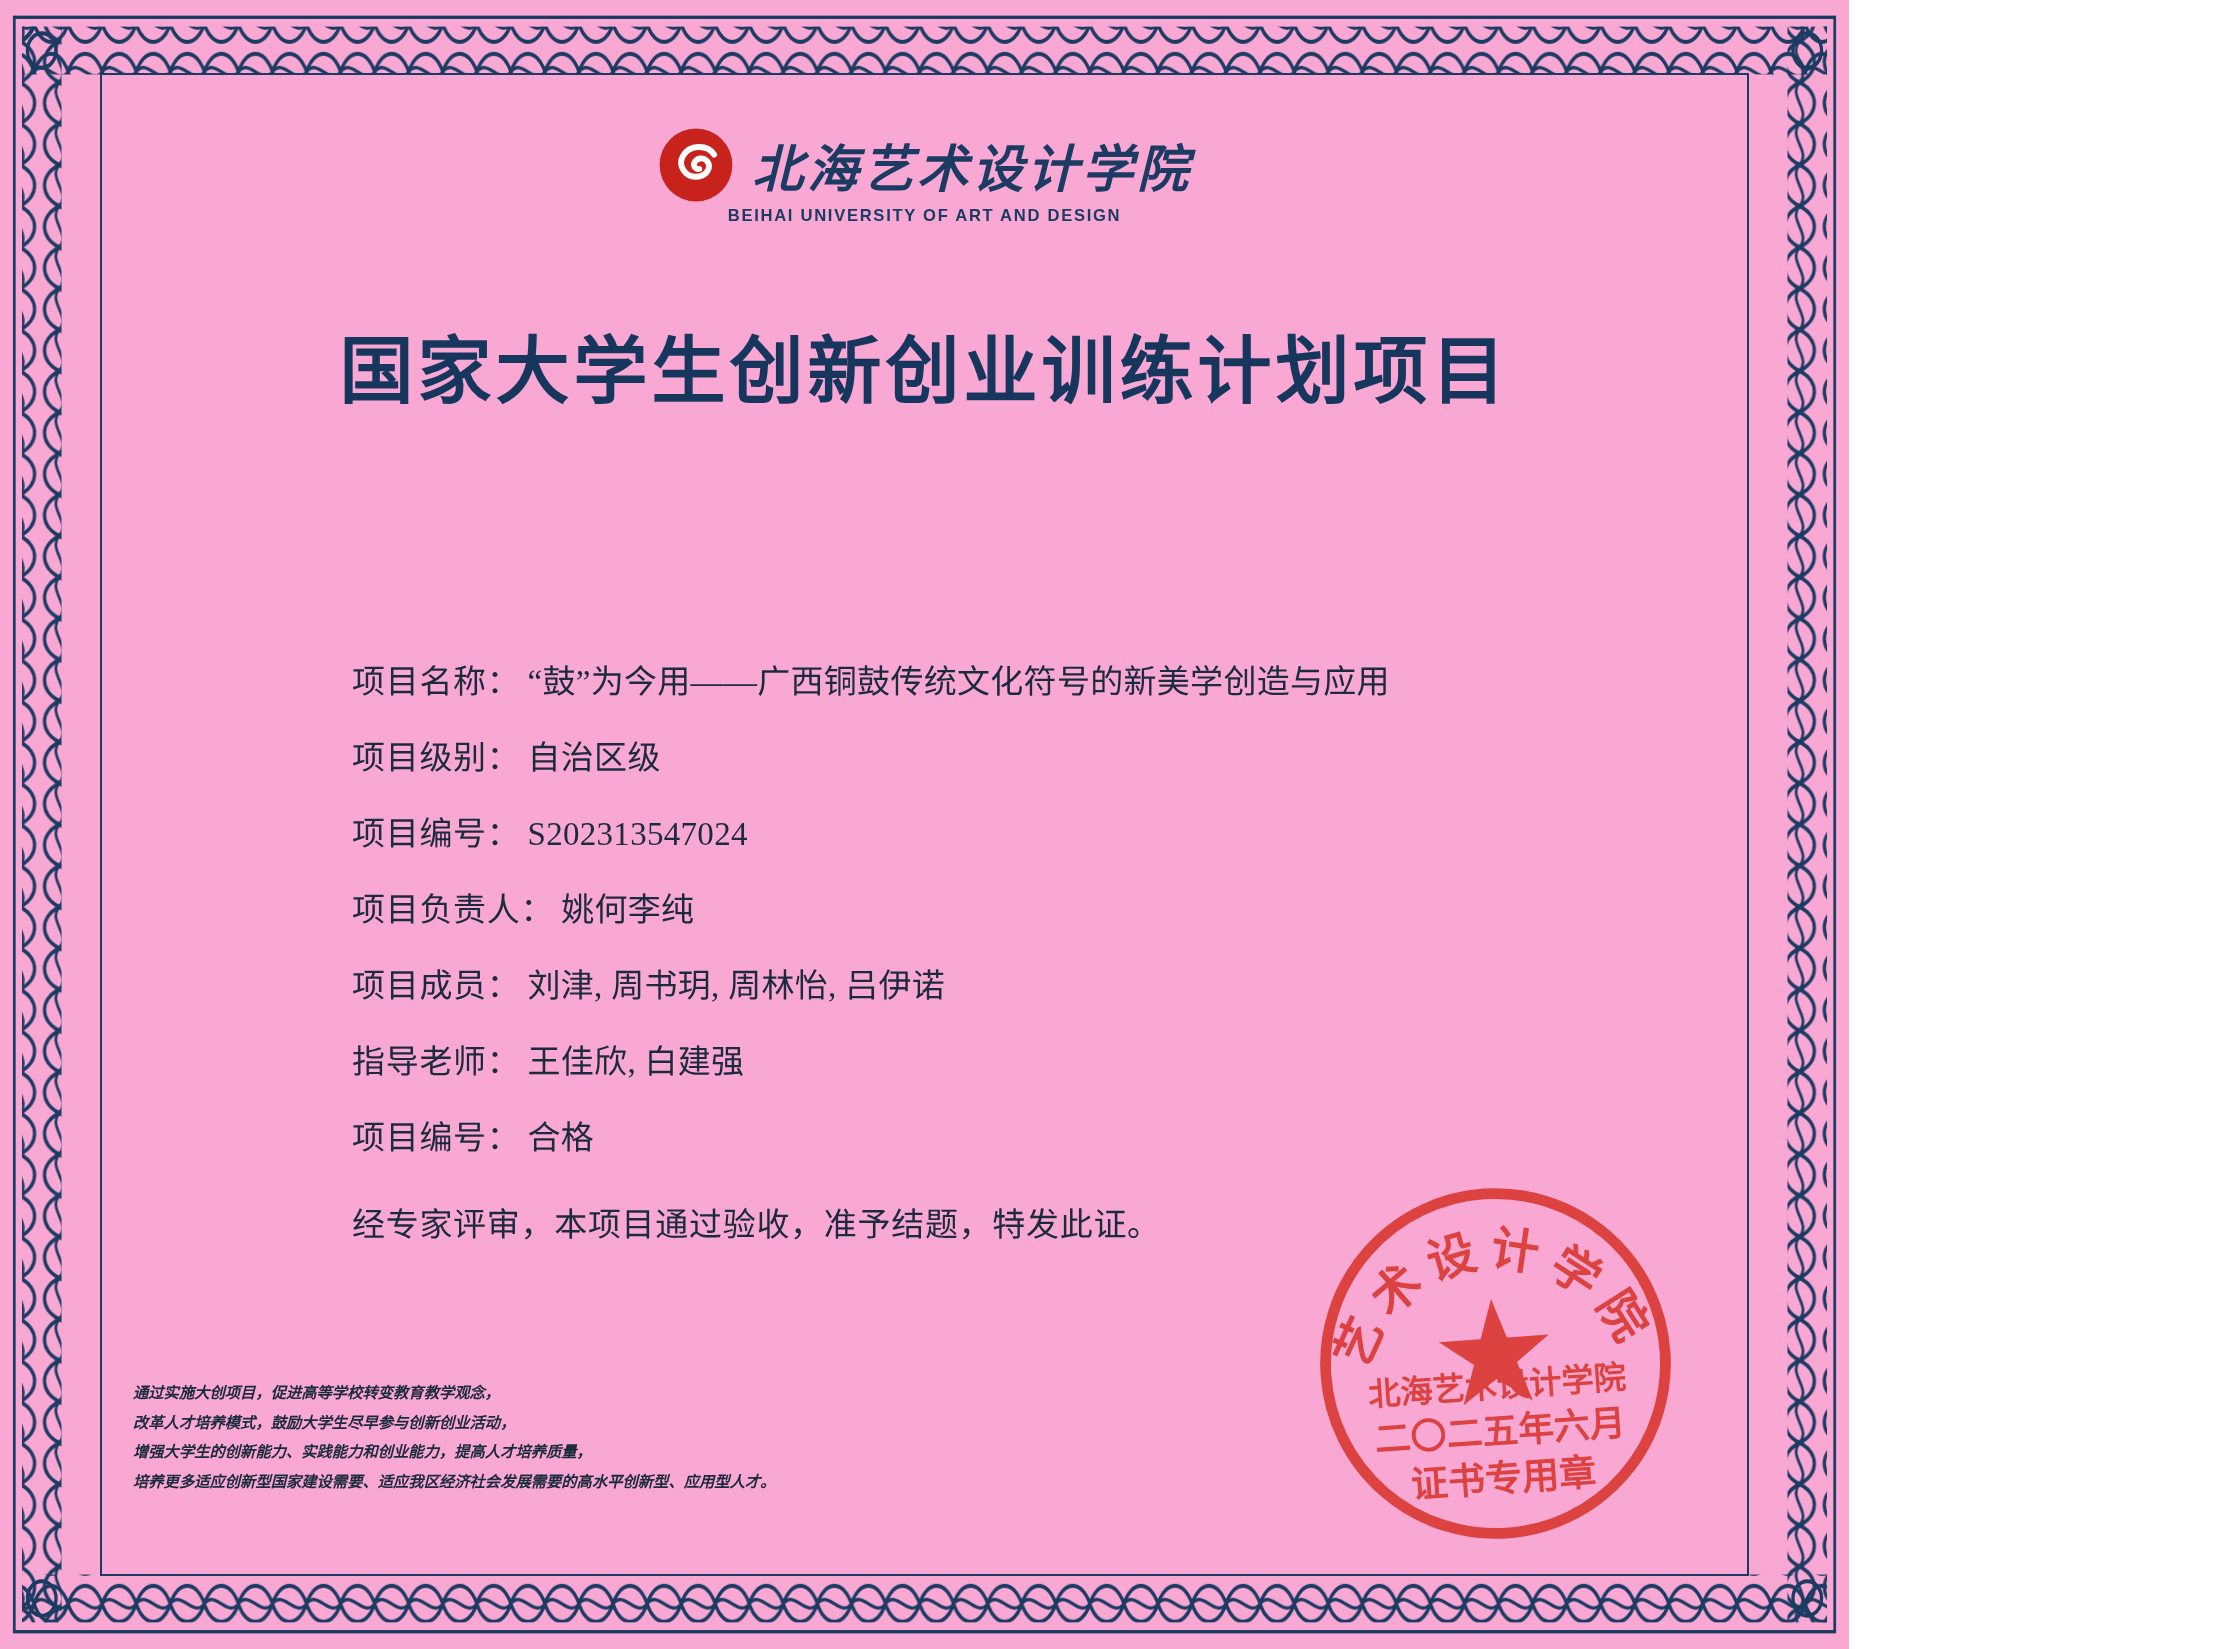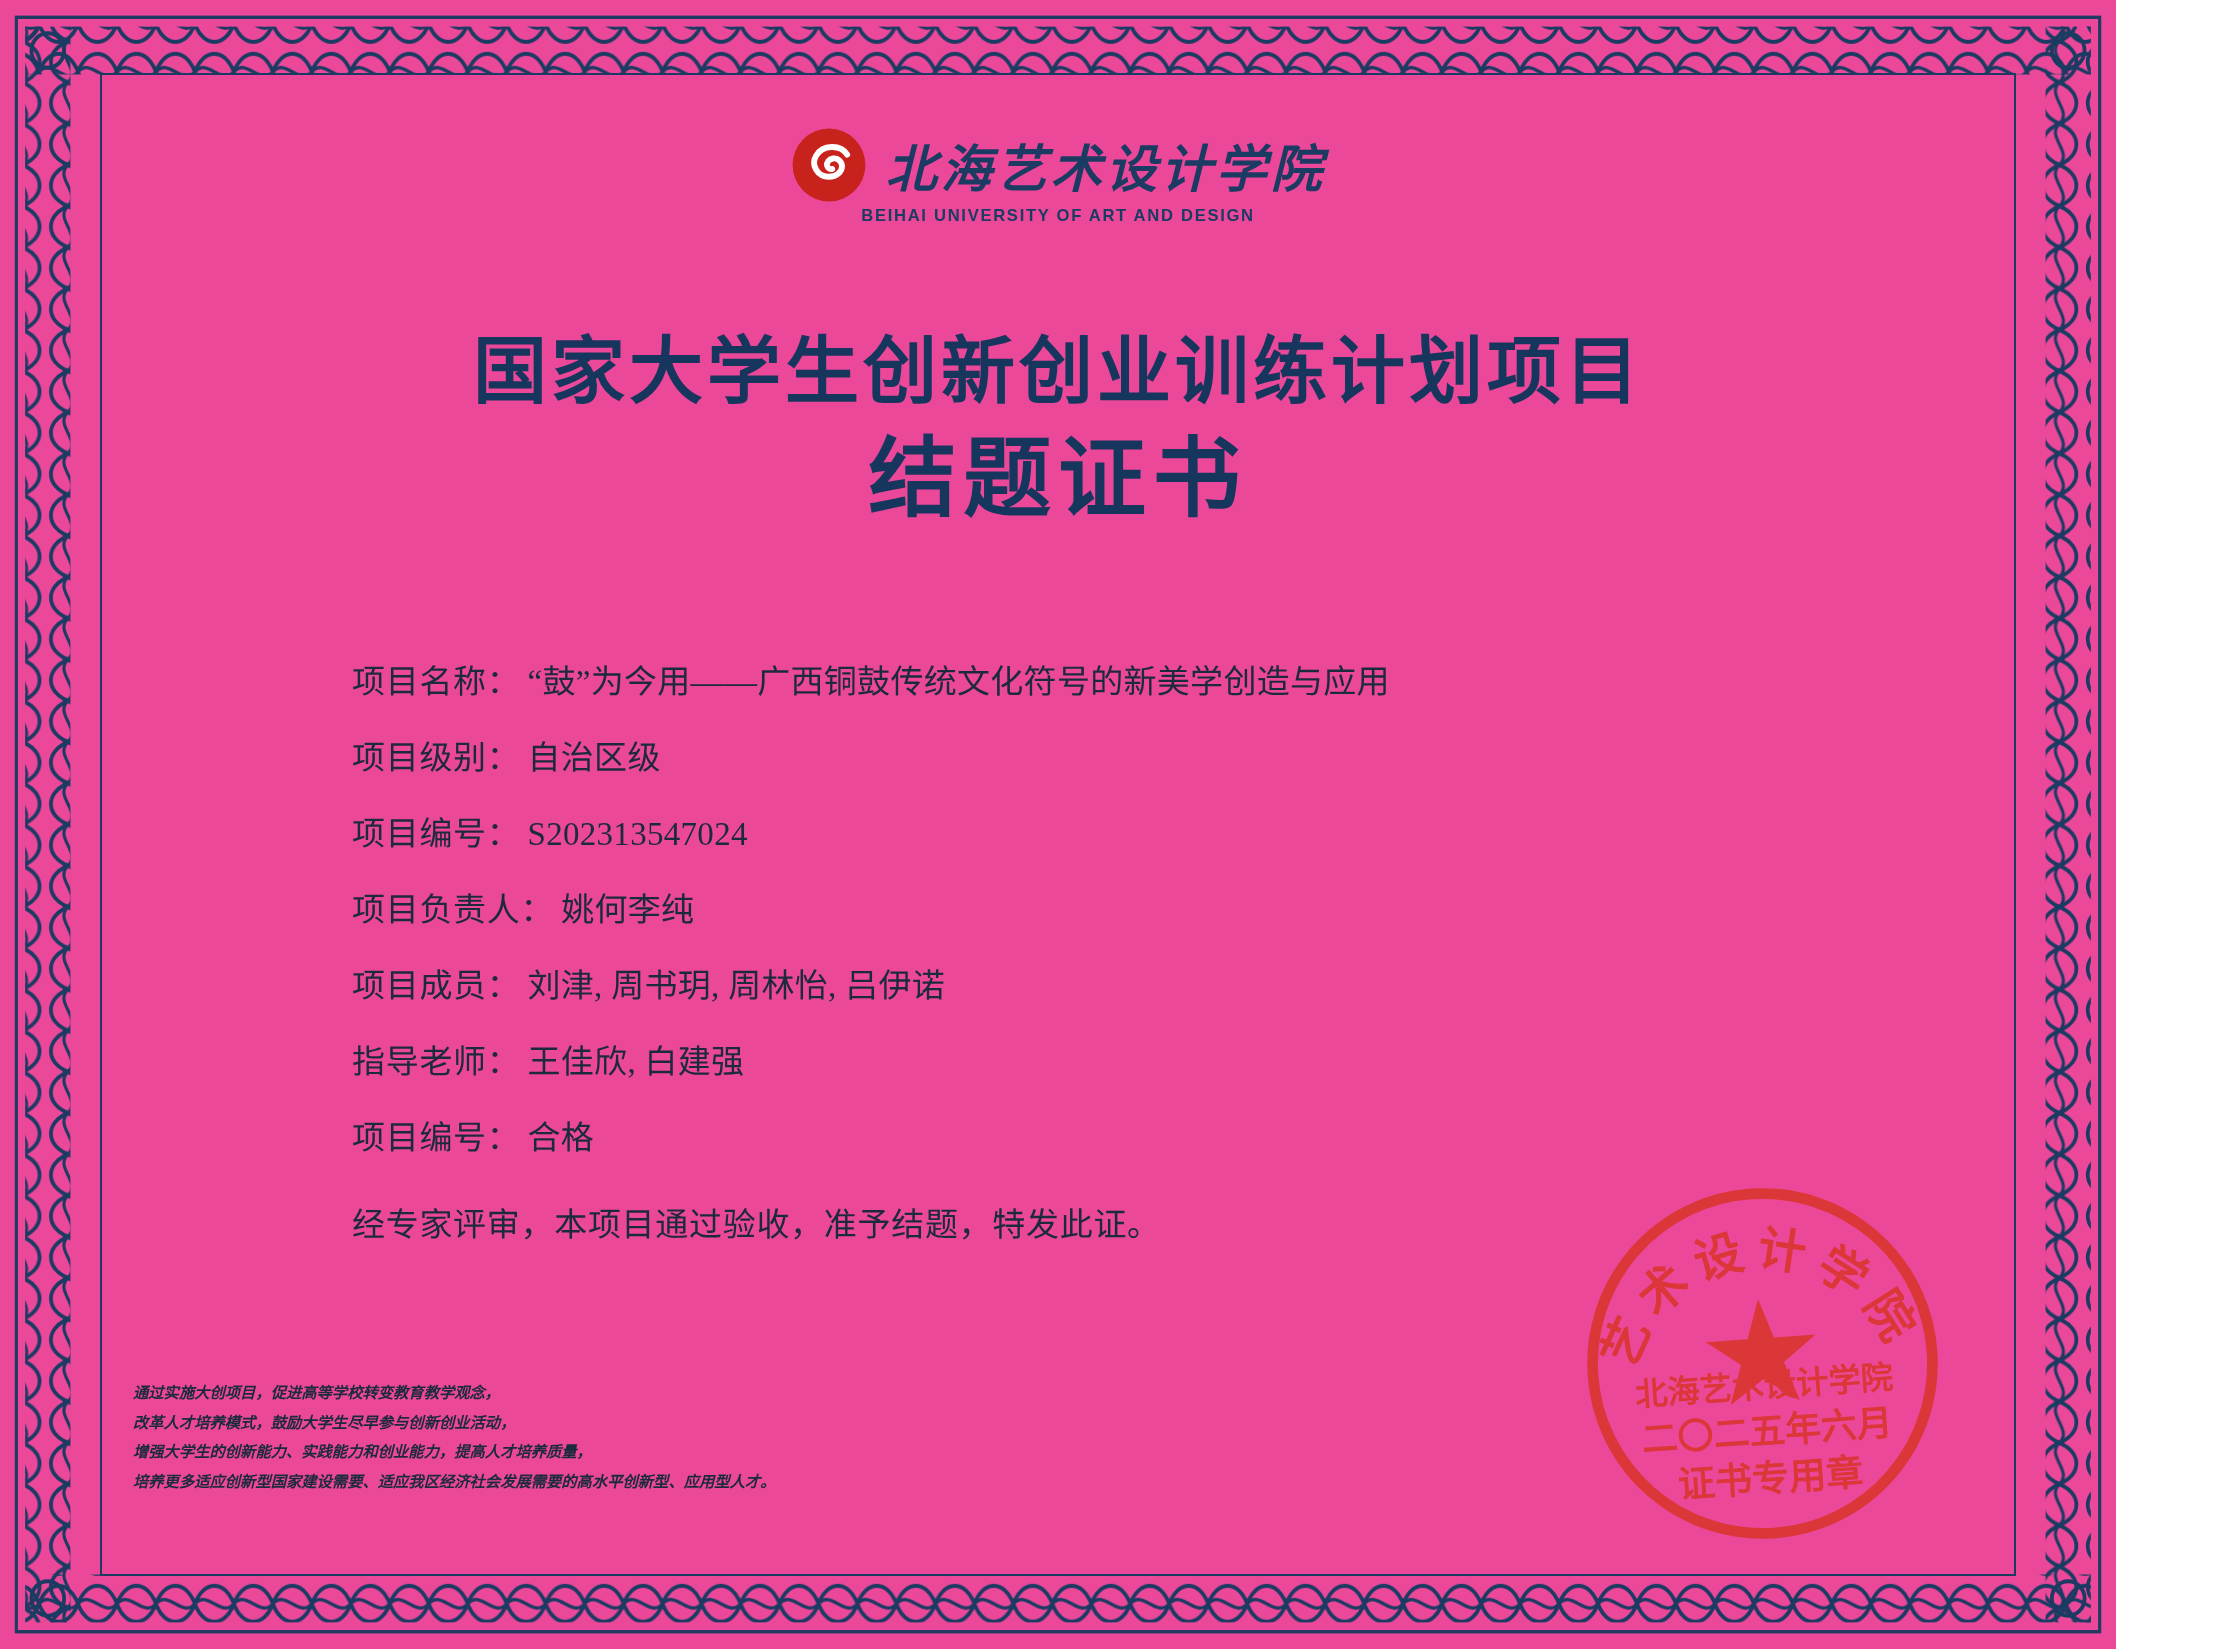--- a/index.html
+++ b/index.html
@@ -10,23 +10,23 @@
   body {
     width: 2239px;
     height: 1649px;
     font-family: "Liberation Sans", sans-serif;
     overflow: hidden;
   }
 
   
   .certificate {
     position: relative;
-    width: 2116px;
+    width: 1849px;
     height: 1649px;
-    background: #ec4899;
+    background: #f9a8d4;
     box-sizing: border-box;
   }
 
   
   .border-frame {
     position: absolute;
     inset: 0;
     pointer-events: none;
   }
   .border-frame svg {
@@ -220,21 +220,20 @@
           <path d="M88 44c-10-16-38-16-48 2-8 14 2 32 20 32 12 0 20-8 20-16 0-8-7-13-14-12-6 1-10 6-9 11 1 4 5 6 8 5" fill="none" stroke="#ffffff" stroke-width="9" stroke-linecap="round"></path>
         </svg>
       </div>
       <div class="logo-cn">北海艺术设计学院</div>
     </div>
     <div class="logo-en">BEIHAI UNIVERSITY OF ART AND DESIGN</div>
   </div>
 
   <div class="title-block">
     <div class="title-main">国家大学生创新创业训练计划项目</div>
-    <div class="title-sub">结题证书</div>
   </div>
 
   <div class="fields">
     <div class="field-row">
       <span class="field-label">项目名称：</span>
       <span class="field-value">“鼓”为今用——广西铜鼓传统文化符号的新美学创造与应用</span>
     </div>
     <div class="field-row">
       <span class="field-label">项目级别：</span>
       <span class="field-value">自治区级</span>

